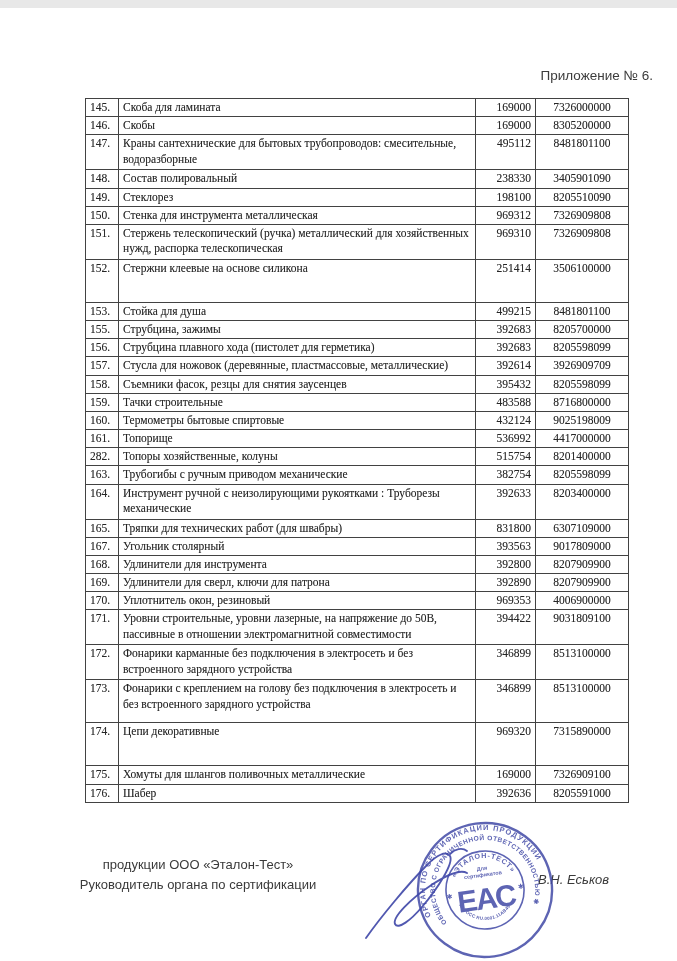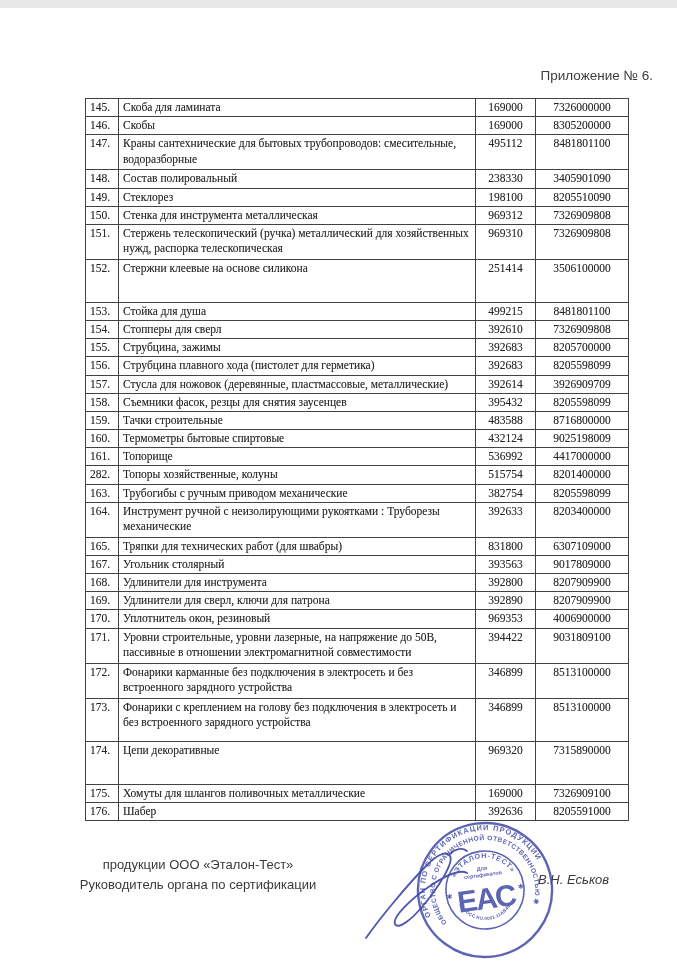--- a/index.html
+++ b/index.html
@@ -38,21 +38,21 @@
     vertical-align:top;
     text-shadow:0 0 0.5px rgba(40,40,40,0.35);
     overflow:hidden;
   }
   col.w-num{width:33px;}
   col.w-desc{width:357px;}
   col.w-code-a{width:60px;}
   col.w-code-b{width:93px;}
   td.c-num{padding-left:6px;}
   td.c-desc{padding-left:7px;}
-  td.c-code-a{text-align:center;vertical-align:middle;padding-top:3px;}
+  td.c-code-a{text-align:right;vertical-align:middle;padding-top:3px;}
   td.c-code-b{text-align:center;vertical-align:top;padding-top:2px;}
   tr.r-s{height:18px;}
   tr.r-m{height:35px;}
   tr.r-l{height:43px;}
   .signer-role{
     position:absolute;
     left:78px;top:847px;
     width:240px;
     text-align:center;
     font-size:13px;
@@ -134,26 +134,20 @@
           <td class="c-num">152.</td>
           <td class="c-desc">Стержни клеевые на основе силикона</td>
           <td class="c-code-a">251414</td>
           <td class="c-code-b">3506100000</td>
         </tr>
         <tr class="r-s">
           <td class="c-num">153.</td>
           <td class="c-desc">Стойка для душа</td>
           <td class="c-code-a">499215</td>
           <td class="c-code-b">8481801100</td>
-        </tr>
-        <tr class="r-s">
-          <td class="c-num">154.</td>
-          <td class="c-desc">Стопперы для сверл</td>
-          <td class="c-code-a">392610</td>
-          <td class="c-code-b">7326909808</td>
         </tr>
         <tr class="r-s">
           <td class="c-num">155.</td>
           <td class="c-desc">Струбцина, зажимы</td>
           <td class="c-code-a">392683</td>
           <td class="c-code-b">8205700000</td>
         </tr>
         <tr class="r-s">
           <td class="c-num">156.</td>
           <td class="c-desc">Струбцина плавного хода (пистолет для герметика)</td>

